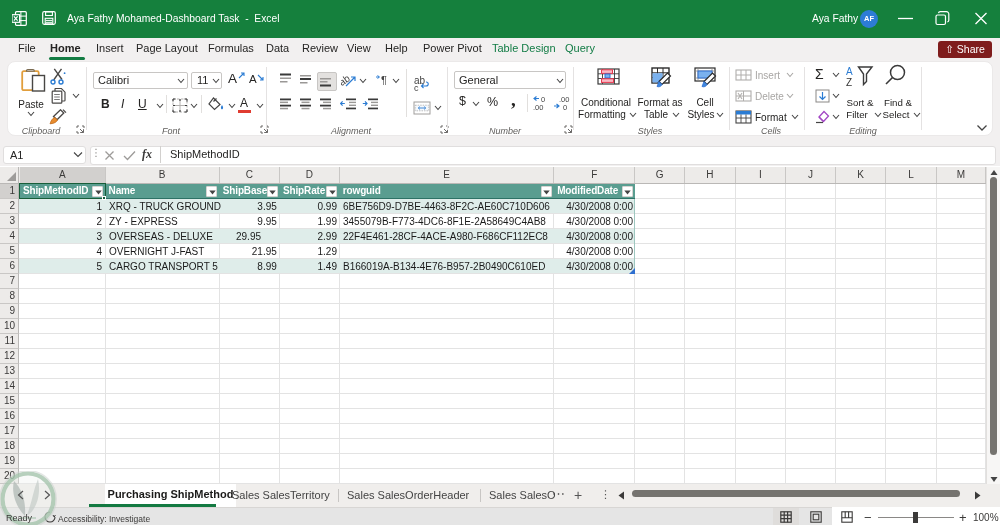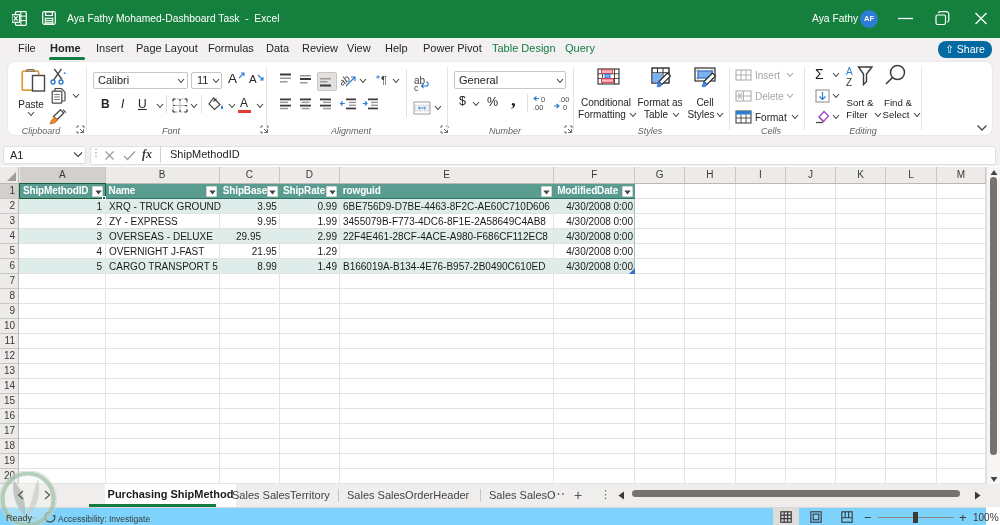--- a/index.html
+++ b/index.html
@@ -13,21 +13,21 @@
 #searchbox span { position:absolute; left:40px; top:4px; font-size:11.5px; color:#1f3a2a; }
 #whoami { position:absolute; left:812px; top:13px; color:#fff; font-size:10.3px; }
 #avatar { position:absolute; left:860px; top:10px; width:18px; height:18px; border-radius:50%; background:#2d7cd6; color:#fff; font-size:7.5px; font-weight:bold; text-align:center; line-height:18px; }
 .winbtn { position:absolute; top:0; width:44px; height:37px; color:#fff; }
 
 #menubar { position:absolute; top:38px; left:0; width:1000px; height:23px; background:#f2f0f0; }
 .mtab { position:absolute; top:4px; font-size:11px; color:#252423; white-space:nowrap; }
 .mtab.green { color:#127c45; }
 #hometab { font-weight:bold; }
 #homeline { position:absolute; left:49px; top:19px; width:36px; height:2.5px; background:#137c43; border-radius:2px; }
-#sharebtn { position:absolute; left:938px; top:3px; width:54px; height:17px; background:#0369a1; border-radius:8px; color:#fff; font-size:10.5px; text-align:center; line-height:17px; }
+#sharebtn { position:absolute; left:938px; top:3px; width:54px; height:17px; background:#7f1d1d; border-radius:3px; color:#fff; font-size:10.5px; text-align:center; line-height:17px; }
 
 #ribbon { position:absolute; top:61px; left:0; width:1000px; height:83px; background:#f2f0f0; }
 #ribboncard { position:absolute; left:7px; top:0; width:986px; height:75px; background:#fff; border-radius:8px; border:1px solid #ebe9e9; }
 .gsep { position:absolute; top:6px; width:1px; height:63px; background:#e4e2e2; }
 .glabel { position:absolute; top:65px; font-size:9px; color:#605e5c; white-space:nowrap;font-style:italic; }
 .launcher { position:absolute; top:64px; width:9px; height:9px; }
 .rbtext { font-size:10px; color:#252423; white-space:nowrap; }
 .combo { position:absolute; background:#fff; border:1px solid #c8c6c4; border-radius:2px; }
 
 #fbar { position:absolute; top:144px; left:0; width:1000px; height:22px; background:#f2f0f0; }
@@ -50,21 +50,21 @@
 #vthumb { position:absolute; left:3px; top:10px; width:7px; height:278px; background:#75736f; border-radius:4px; }
 
 #tabbar { position:absolute; top:484px; left:0; width:1000px; height:23px; background:#f0eeec; }
 .sheettab { position:absolute; top:0; height:23px; font-size:11px; color:#444; }
 #activetab { position:absolute; left:105px; top:0; width:131px; height:23px; background:#fff; color:#1b1a19; font-weight:bold; font-size:11px; text-align:center; padding-top:4px; }
 #activeline { position:absolute; left:89px; top:20px; width:127px; height:2.5px; background:#147a42; }
 .tabsep { position:absolute; top:5px; width:1px; height:13px; background:#c8c6c4; }
 #hscroll { position:absolute; left:630px; top:5px; width:333px; height:10px; background:#f0eeec; }
 #hthumb { position:absolute; left:2px; top:1px; width:328px; height:7px; background:#75736f; border-radius:4px; }
 
-#statusbar { position:absolute; top:507px; left:0; width:986px; height:18px; background:#7dd3fc; border-top:1px solid #d8d6d4; font-size:9px; color:#3b3a39; }
+#statusbar { position:absolute; top:507px; left:0; width:832px; height:18px; background:#e5e5e5; border-top:1px solid #d8d6d4; font-size:9px; color:#3b3a39; }
 </style>
 </head>
 <body>
 <div id="app">
 
 <div id="titlebar">
   <svg class="abs" style="left:12px;top:11px" width="15" height="15" viewBox="0 0 15 15">
     <rect x="3.5" y="0.7" width="10.8" height="13.6" rx="1" fill="none" stroke="#fff" stroke-width="1.2"></rect>
     <line x1="8.9" y1="1" x2="8.9" y2="14" stroke="#fff" stroke-width="1"></line>
     <line x1="4" y1="5.1" x2="14" y2="5.1" stroke="#fff" stroke-width="1"></line>

